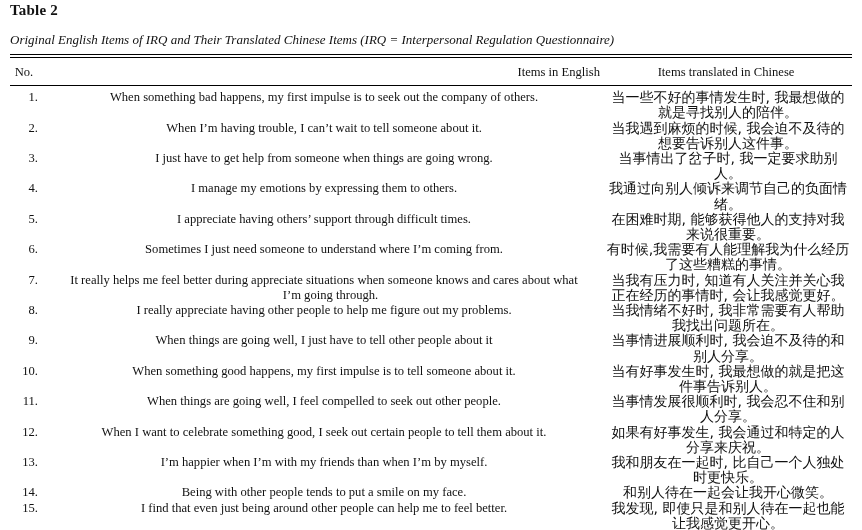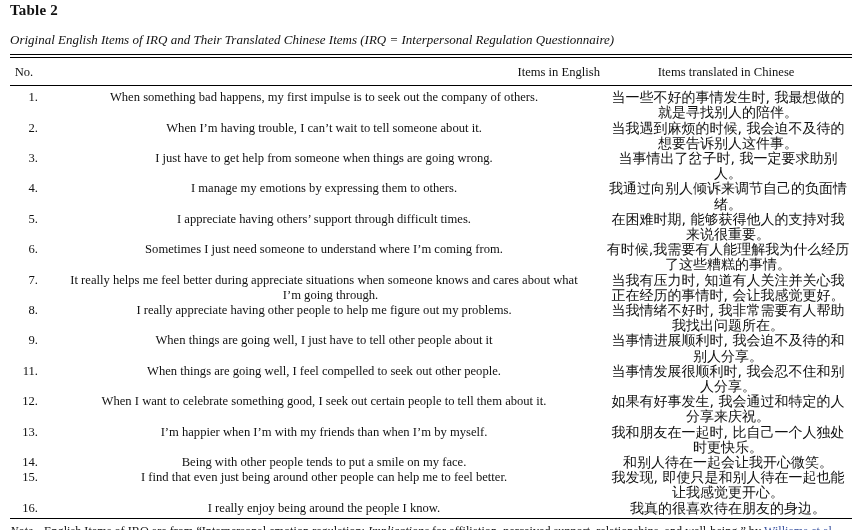--- a/index.html
+++ b/index.html
@@ -148,20 +148,25 @@
     <td class="cell-no">8.</td>
     <td class="cell-en">I really appreciate having other people to help me figure out my problems.</td>
     <td class="cell-zh">当我情绪不好时, 我非常需要有人帮助我找出问题所在。</td>
   </tr>
         <tr>
     <td class="cell-no">9.</td>
     <td class="cell-en">When things are going well, I just have to tell other people about it</td>
     <td class="cell-zh">当事情进展顺利时, 我会迫不及待的和别人分享。</td>
   </tr>
         <tr>
+    <td class="cell-no">10.</td>
+    <td class="cell-en">When something good happens, my first impulse is to tell someone about it.</td>
+    <td class="cell-zh">当有好事发生时, 我最想做的就是把这件事告诉别人。</td>
+  </tr>
+        <tr>
     <td class="cell-no">11.</td>
     <td class="cell-en">When things are going well, I feel compelled to seek out other people.</td>
     <td class="cell-zh">当事情发展很顺利时, 我会忍不住和别人分享。</td>
   </tr>
         <tr>
     <td class="cell-no">12.</td>
     <td class="cell-en">When I want to celebrate something good, I seek out certain people to tell them about it.</td>
     <td class="cell-zh">如果有好事发生, 我会通过和特定的人分享来庆祝。</td>
   </tr>
         <tr>

